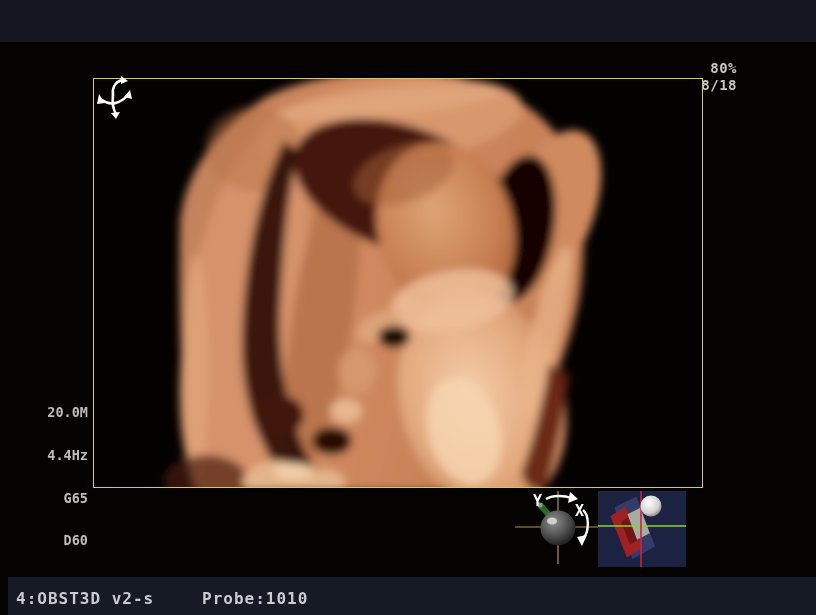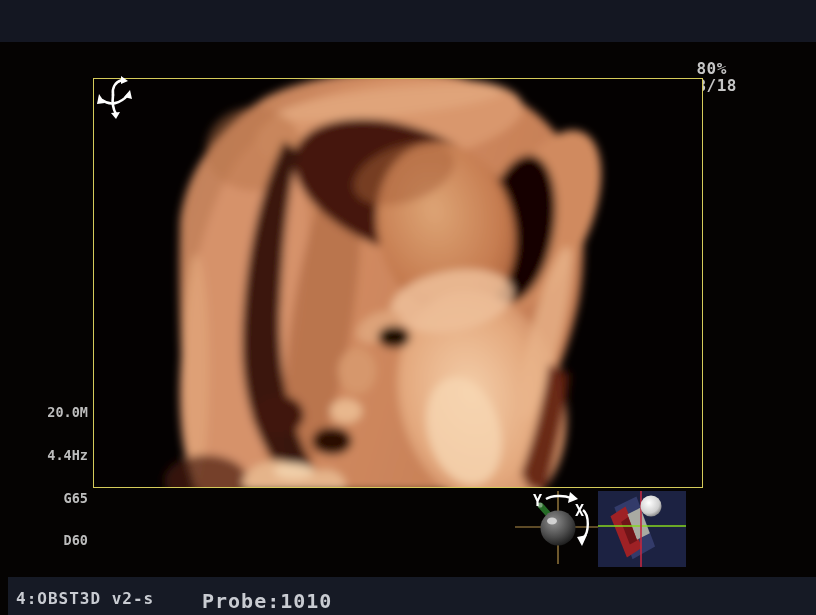--- a/index.html
+++ b/index.html
@@ -5,27 +5,27 @@
   html,body{margin:0;padding:0;background:#000;}
   .screen{
     position:relative;width:816px;height:615px;overflow:hidden;
     background:#050302;
     font-family:"DejaVu Sans Mono", monospace;
   }
   .topbar{position:absolute;left:0;top:0;width:816px;height:42px;background:#141722;}
   .bottombar{position:absolute;left:8px;top:577px;width:816px;height:54px;background:#161a25;}
   .mode-label{position:absolute;left:8px;top:12px;font-size:16px;font-weight:bold;
     color:#c9ccd2;letter-spacing:1px;white-space:pre;}
-  .probe-label{position:absolute;left:194px;top:12px;font-size:20px;font-weight:bold;
+  .probe-label{position:absolute;left:194px;top:12px;font-size:16px;font-weight:bold;
     color:#c9ccd2;letter-spacing:1px;white-space:pre;}
   .frame{position:absolute;left:93px;top:78px;width:608px;height:408px;
     border:1px solid #d5cb5a;background:#040101;}
   .frame svg.render{position:absolute;left:0;top:0;width:608px;height:408px;display:block;}
-  .gain-block{position:absolute;right:79px;top:60px;text-align:center;
-    font-size:16px;font-weight:bold;color:#c6c6c6;line-height:17px;letter-spacing:0.5px;}
+  .gain-block{position:absolute;right:79px;top:60px;text-align:right;
+    font-size:14px;font-weight:bold;color:#c6c6c6;line-height:17px;letter-spacing:0.5px;}
   .param-block{position:absolute;left:0;top:377px;width:88px;text-align:right;
     font-size:13.5px;font-weight:bold;color:#bdbdbd;line-height:14.2px;white-space:pre;}
   .rot-cursor{position:absolute;left:97px;top:75px;width:36px;height:44px;}
   .ball-widget{position:absolute;left:515px;top:486px;width:90px;height:82px;}
   .mpr-box{position:absolute;left:598px;top:491px;width:88px;height:76px;}
   svg text.axis{font-family:"DejaVu Sans Mono",monospace;font-size:15px;font-weight:bold;fill:#ffffff;}
 </style>
 </head>
 <body>
 

